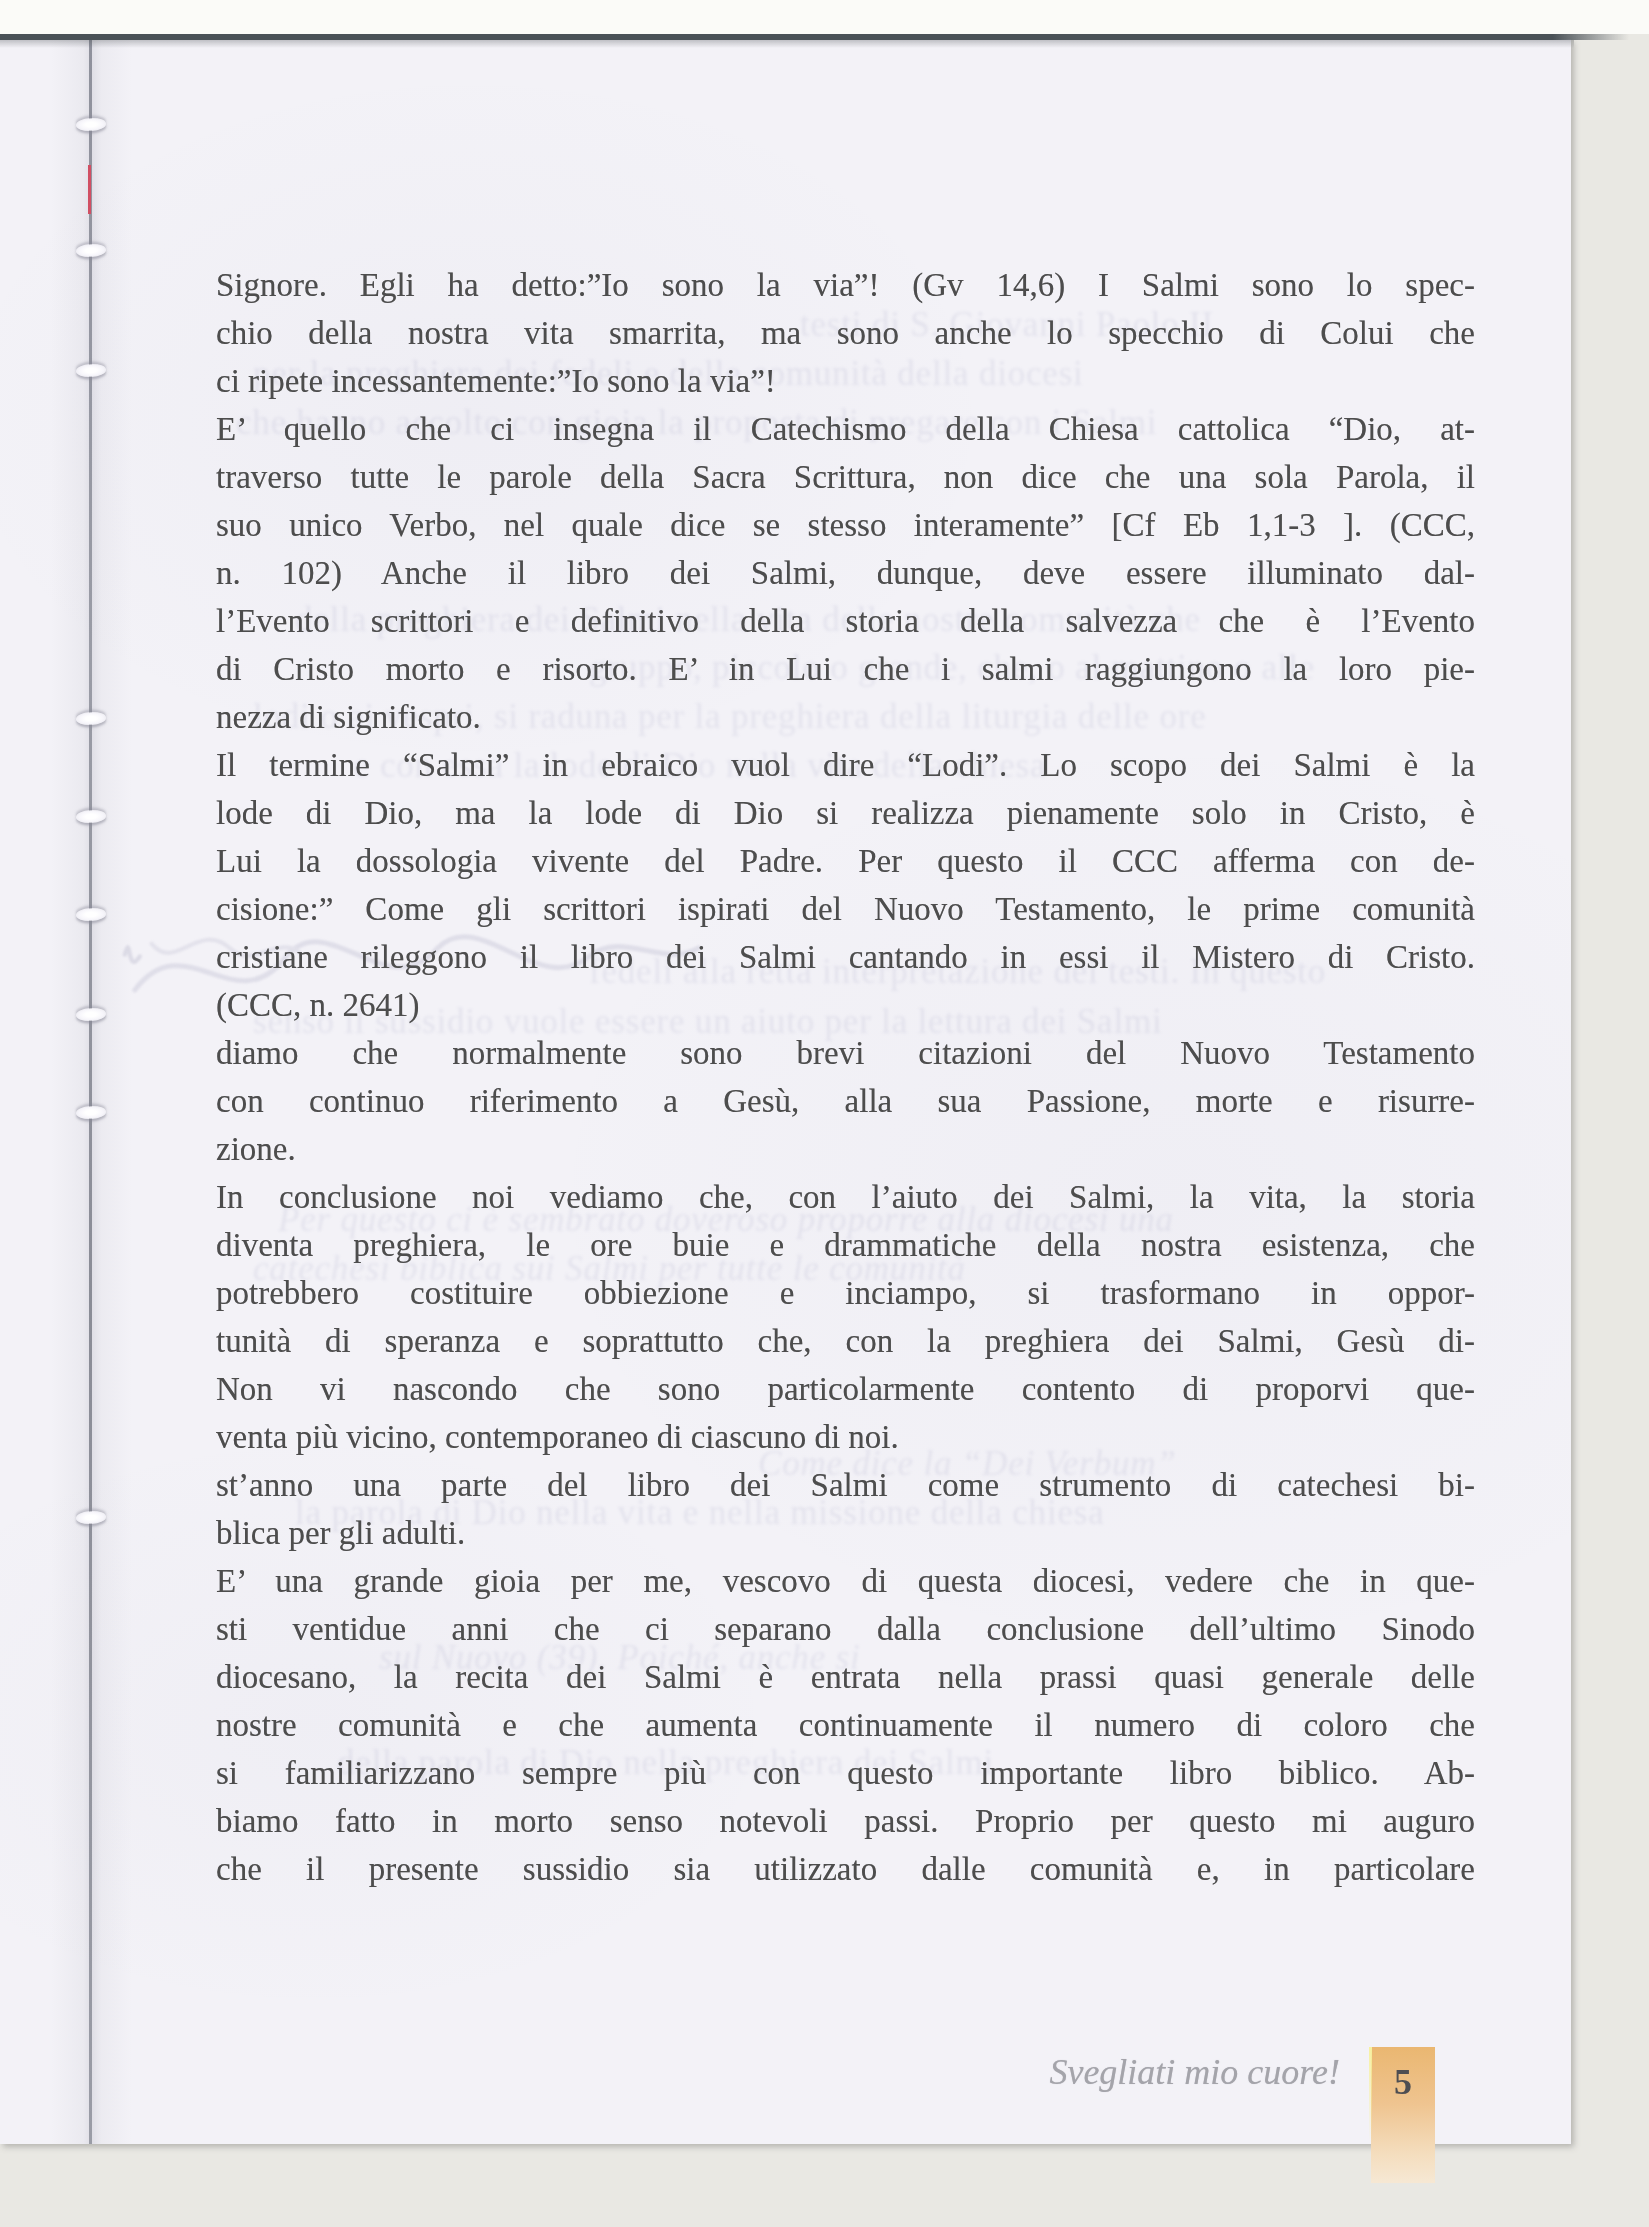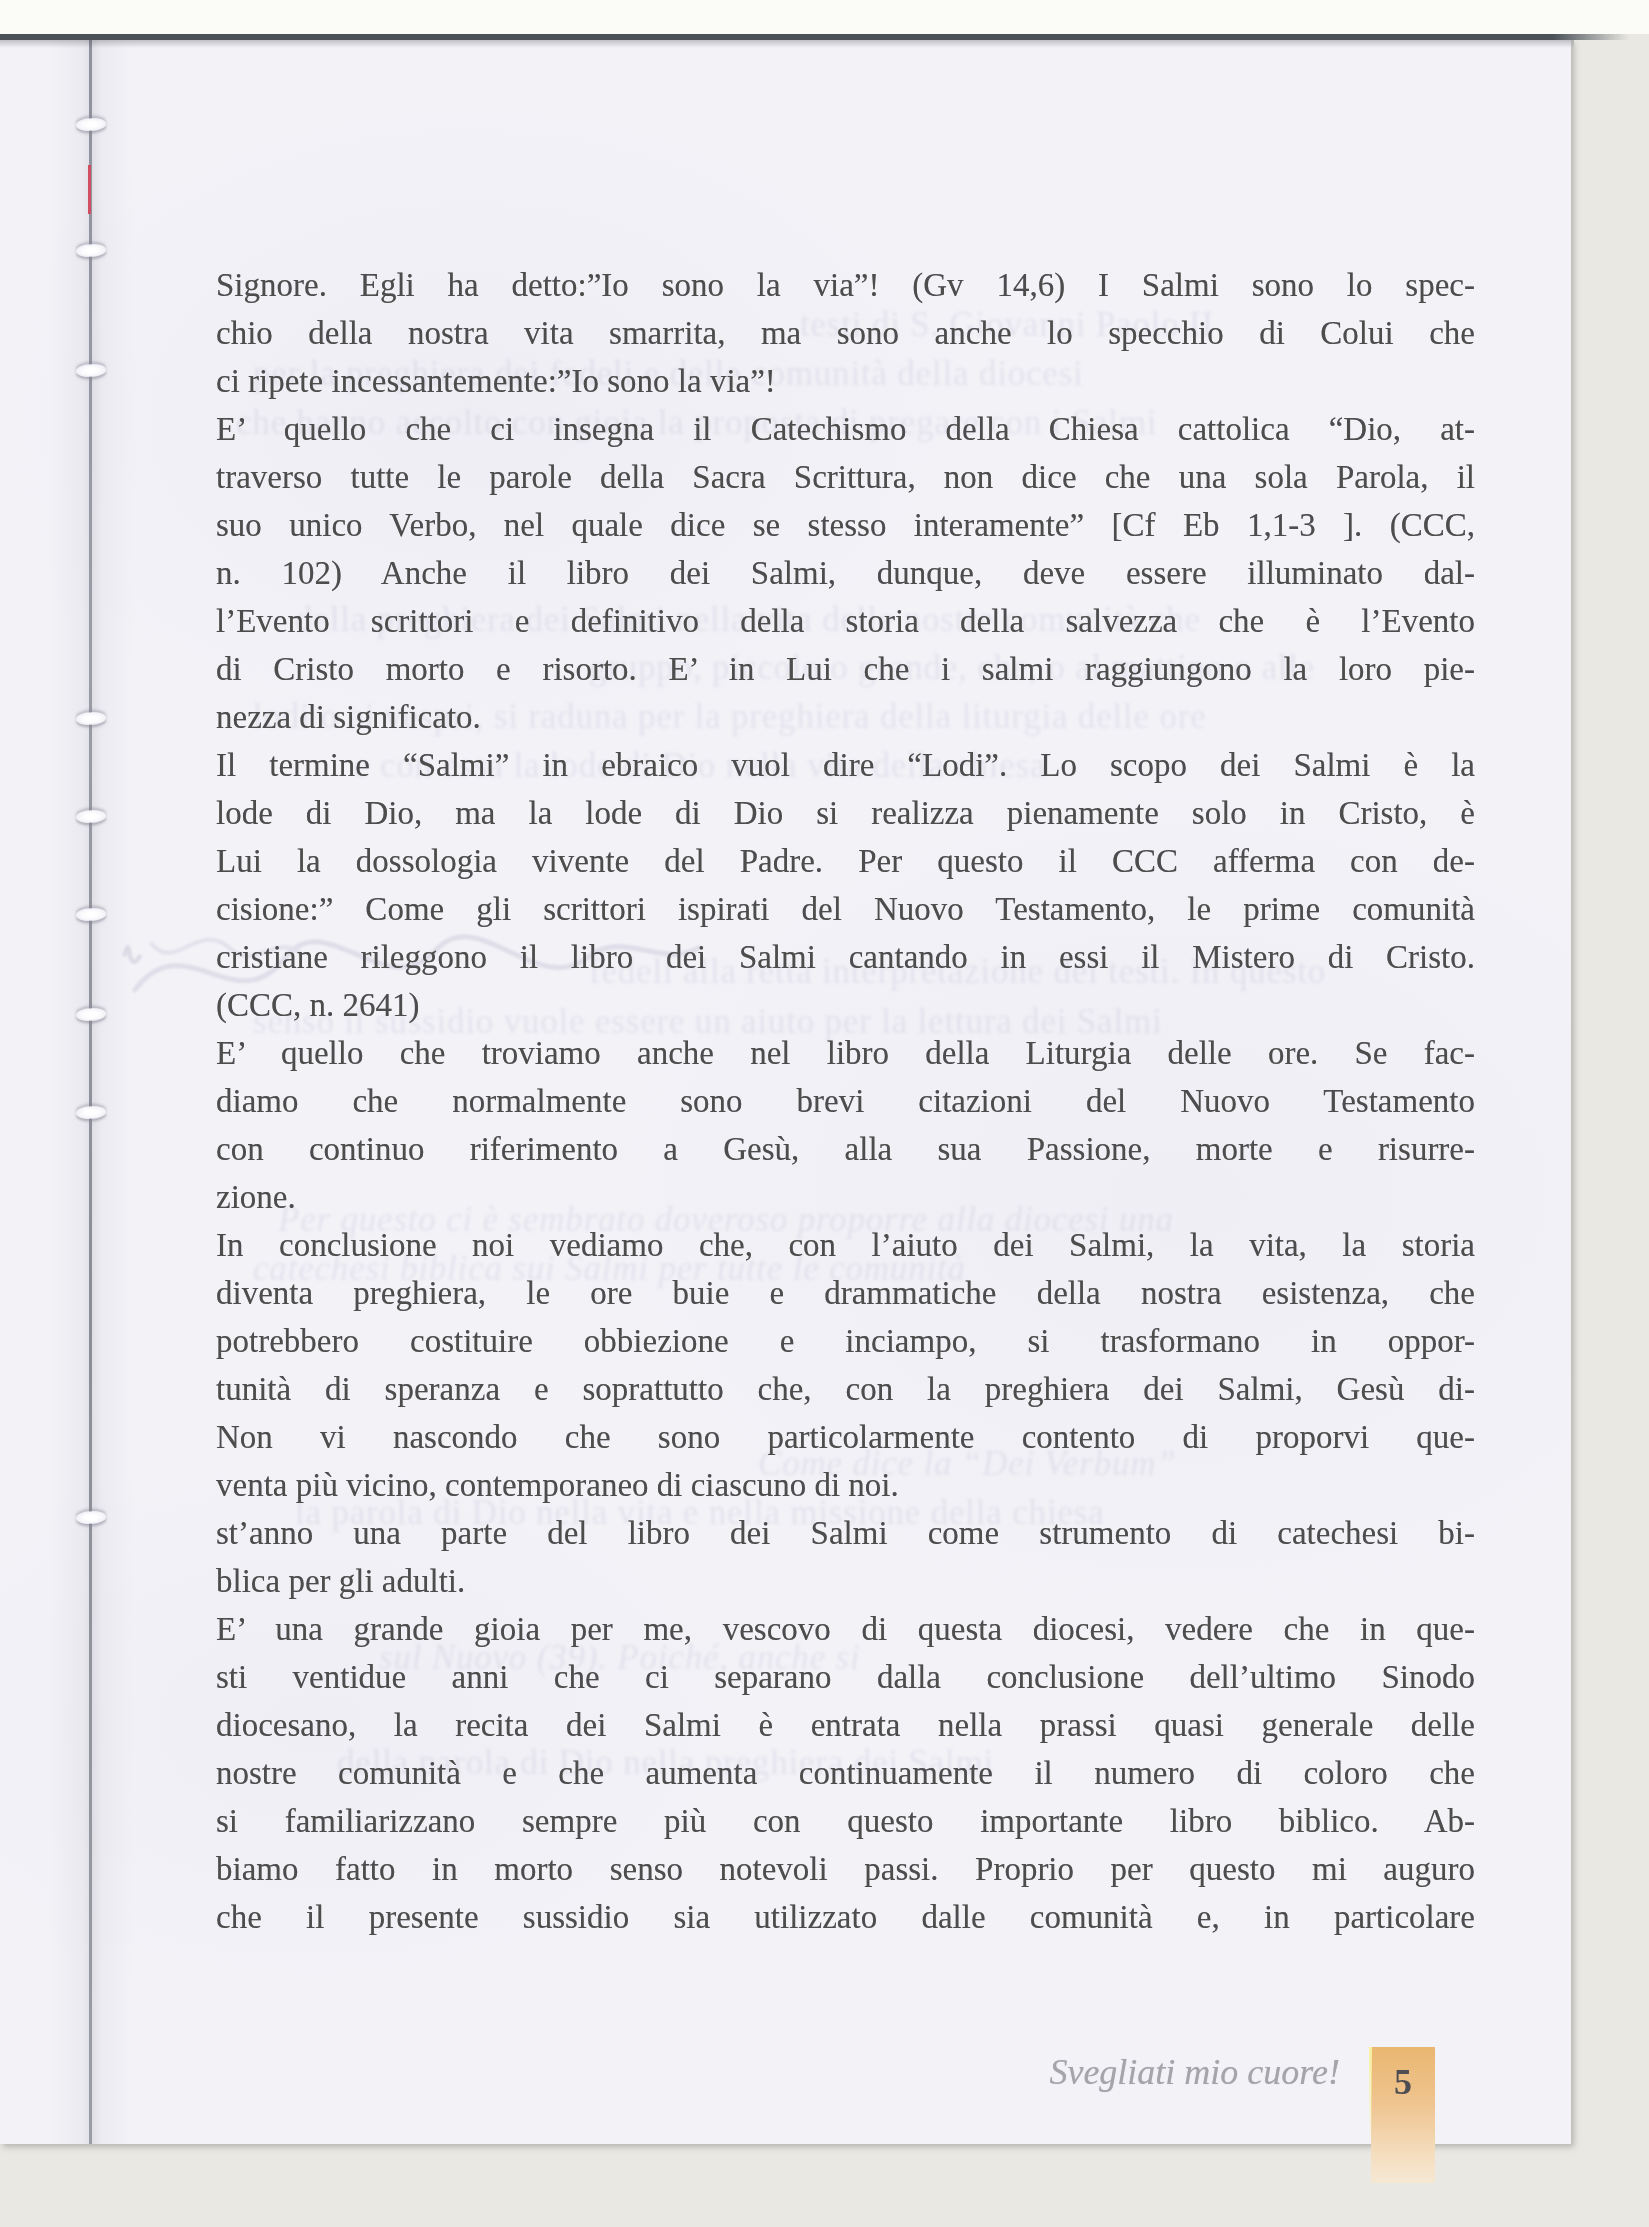--- a/index.html
+++ b/index.html
@@ -143,21 +143,20 @@
       <div class="line"><span>n. 102) Anche il libro dei Salmi, dunque, deve essere illuminato dal-</span></div>
       <div class="line"><span>l’Evento scrittori e definitivo della storia della salvezza che è l’Evento</span></div>
       <div class="line"><span>di Cristo morto e risorto. E’ in Lui che i salmi raggiungono la loro pie-</span></div>
       <div class="line left"><span>nezza di significato.</span></div>
       <div class="line"><span>Il termine “Salmi” in ebraico vuol dire “Lodi”. Lo scopo dei Salmi è la</span></div>
       <div class="line"><span>lode di Dio, ma la lode di Dio si realizza pienamente solo in Cristo, è</span></div>
       <div class="line"><span>Lui la dossologia vivente del Padre. Per questo il CCC afferma con de-</span></div>
       <div class="line"><span>cisione:”</span><span class="it"> Come gli scrittori ispirati del Nuovo Testamento, le prime comunità</span></div>
       <div class="line"><span class="it">cristiane rileggono il libro dei Salmi cantando in essi il Mistero di Cristo.</span></div>
       <div class="line left"><span>(CCC, n. 2641)</span></div>
-      <div class="line"><span>E’ quello che troviamo anche nel libro della Liturgia delle ore. Se fac-</span></div>
       <div class="line"><span>diamo che normalmente sono brevi citazioni del Nuovo Testamento</span></div>
       <div class="line"><span>con continuo riferimento a Gesù, alla sua Passione, morte e risurre-</span></div>
       <div class="line left"><span>zione.</span></div>
       <div class="line"><span>In conclusione noi vediamo che, con l’aiuto dei Salmi, la vita, la storia</span></div>
       <div class="line"><span>diventa preghiera, le ore buie e drammatiche della nostra esistenza, che</span></div>
       <div class="line"><span>potrebbero costituire obbiezione e inciampo, si trasformano in oppor-</span></div>
       <div class="line"><span>tunità di speranza e soprattutto che, con la preghiera dei Salmi, Gesù di-</span></div>
       <div class="line"><span>Non vi nascondo che sono particolarmente contento di proporvi que-</span></div>
       <div class="line left"><span>venta più vicino, contemporaneo di ciascuno di noi.</span></div>
       <div class="line"><span>st’anno una parte del libro dei Salmi come strumento di catechesi bi-</span></div>

